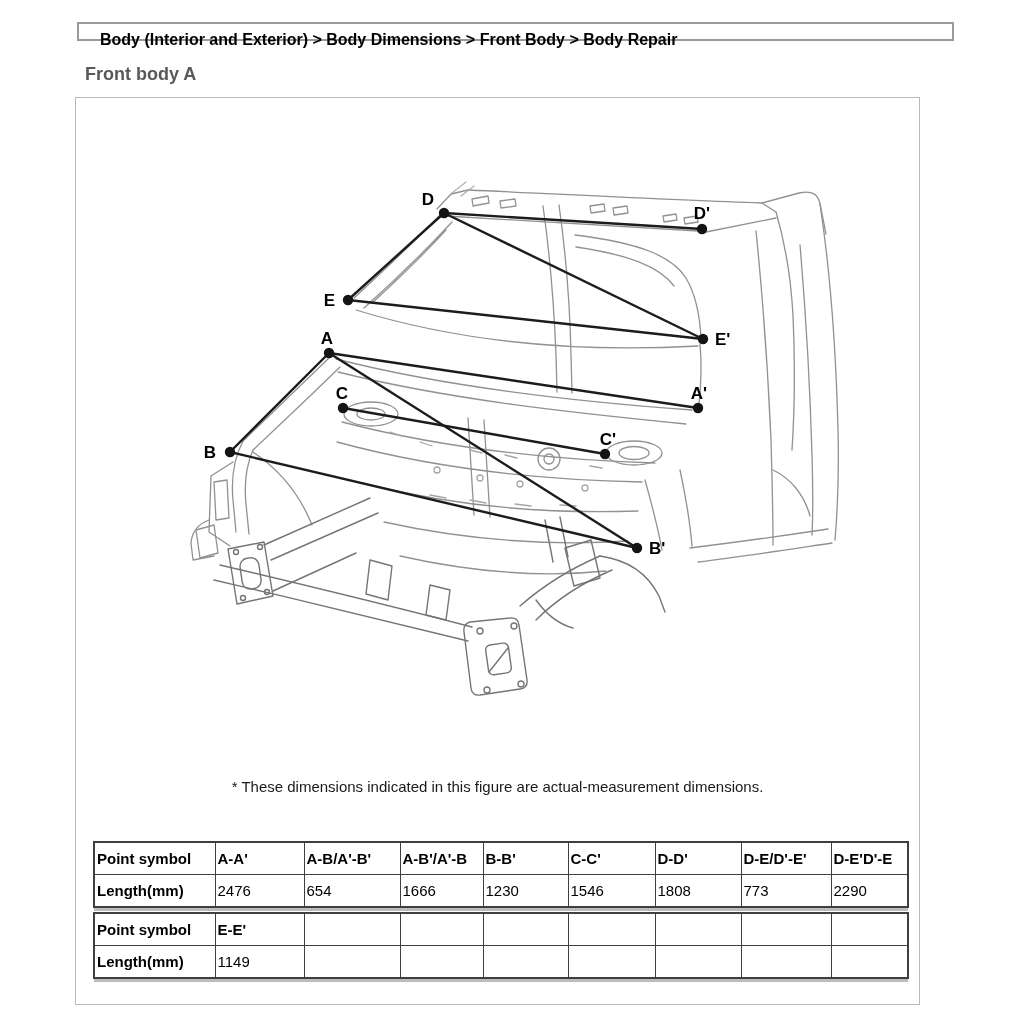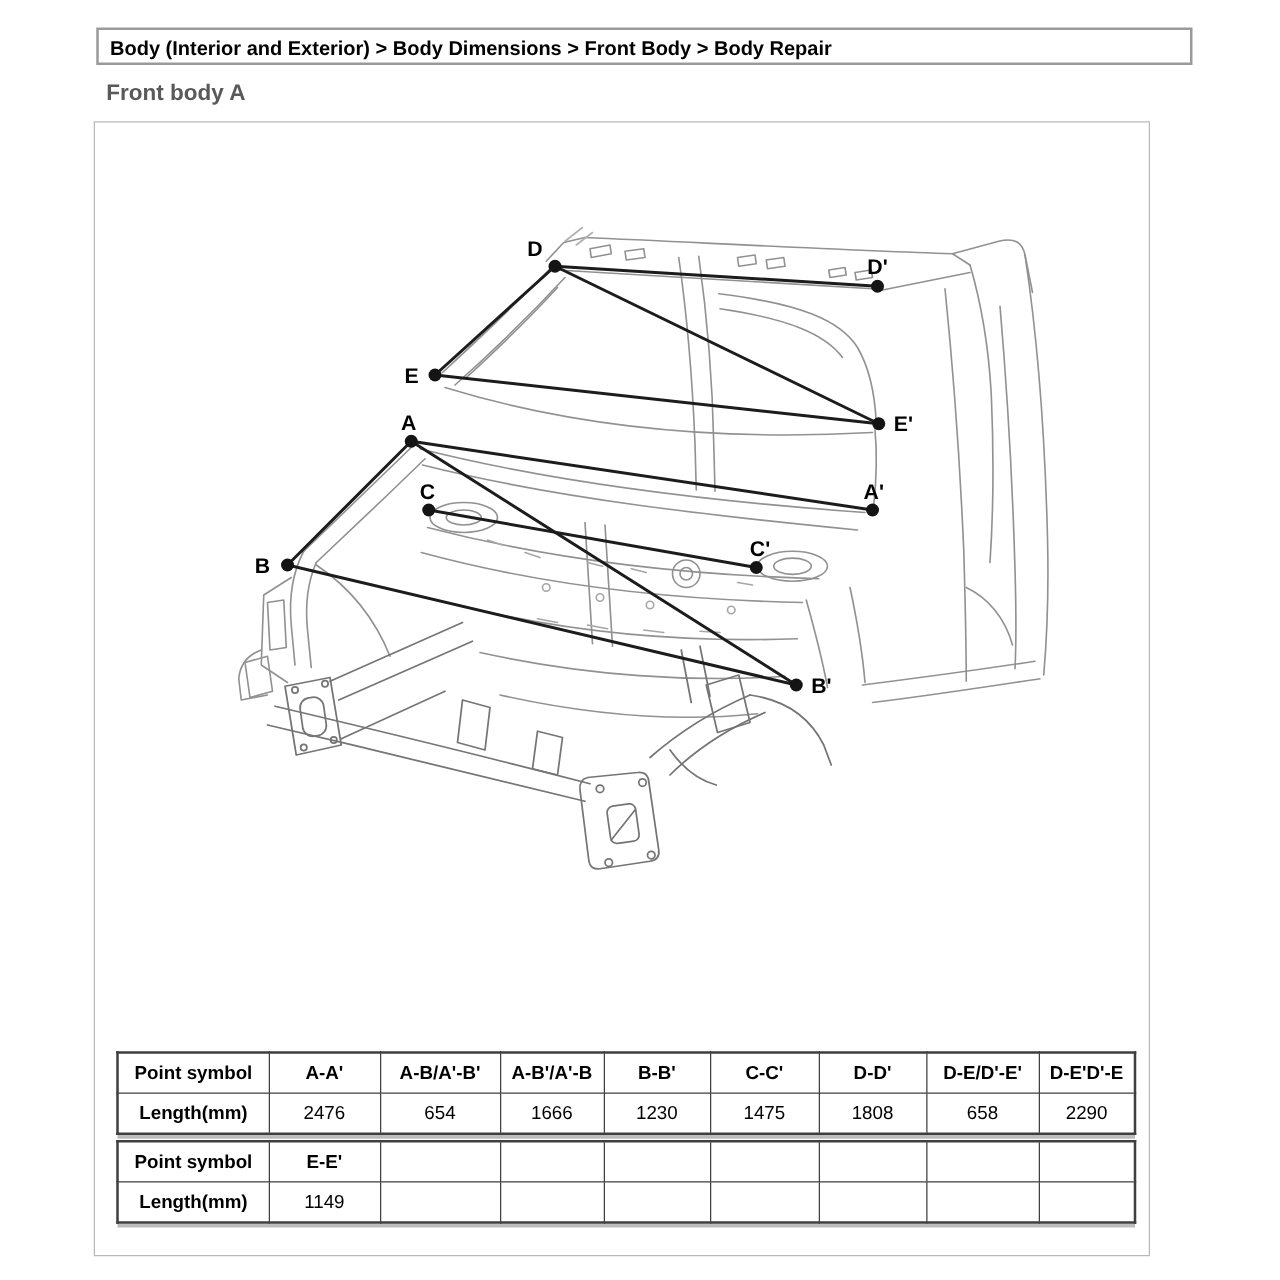--- a/index.html
+++ b/index.html
@@ -1,21 +1,21 @@
 <!DOCTYPE html>
 <html><head>
 <meta charset="utf-8">
 <style>
   html,body{margin:0;padding:0;background:#fff;}
   body{width:1024px;height:1024px;position:relative;font-family:"Liberation Sans",sans-serif;color:#000;overflow:hidden;}
 
   .breadcrumb-bar{
-    position:absolute;left:77px;top:22px;width:877px;height:30px;
+    position:absolute;left:77px;top:22px;width:877px;height:19px;
     box-sizing:border-box;border:2px solid #9a9a9a;background:#fff;
-    font-weight:bold;font-size:16px;line-height:31px;padding-left:9px;color:#000;
+    font-weight:bold;font-size:16px;line-height:31px;padding-left:21px;color:#000;
     white-space:nowrap;
   }
   .page-title{
     position:absolute;left:85px;top:64px;
     font-weight:bold;font-size:18px;color:#595959;
   }
   .panel{
     position:absolute;left:75px;top:97px;width:845px;height:908px;
     box-sizing:border-box;border:1px solid #b9b9b9;background:#fff;
   }
@@ -26,21 +26,21 @@
     font-size:15px;color:#1a1a1a;
   }
   .dim-table{
     position:absolute;left:17px;border-collapse:collapse;table-layout:fixed;
     background:#fff;border:2px solid #3f3f3f;
     box-shadow:0 4px 0 -1px #bcbcbc;
   }
   .t1{top:743px;}
   .t2{top:814px;}
   .dim-table td{
-    border:1px solid #3f3f3f;height:31px;text-align:center;vertical-align:middle;
+    border:1px solid #3f3f3f;height:31px;text-align:left;vertical-align:middle;
     font-size:15px;padding:0 2px;overflow:hidden;white-space:nowrap;
   }
   .dim-table td.b{font-weight:bold;}
 </style>
 </head>
 <body>
 
 <div class="breadcrumb-bar">
   <span>Body (Interior and Exterior) &gt; Body Dimensions &gt; Front Body &gt; Body Repair</span>
 </div>
@@ -178,20 +178,21 @@
         <text x="342" y="399" text-anchor="middle">C</text>
         <circle cx="605" cy="454" r="5.2" fill="#141414"></circle>
         <text x="608" y="445" text-anchor="middle">C'</text>
         <circle cx="230" cy="452" r="5.2" fill="#141414"></circle>
         <text x="216" y="458" text-anchor="end">B</text>
         <circle cx="637" cy="548" r="5.2" fill="#141414"></circle>
         <text x="649" y="554" text-anchor="start">B'</text>
       </g>
   </svg>
 
+  <div class="figure-note">*  These dimensions indicated in this figure are actual-measurement dimensions.</div>
 
   <table class="dim-table t1">
     <colgroup>
       <col style="width:121px">
         <col style="width:89px">
         <col style="width:96px">
         <col style="width:83px">
       <col style="width:85px">
         <col style="width:87px">
         <col style="width:86px">
@@ -209,23 +210,23 @@
         <td class="b">D-D'</td>
         <td class="b">D-E/D'-E'</td>
         <td class="b">D-E'D'-E</td>
       </tr>
       <tr>
         <td class="b">Length(mm)</td>
         <td>2476</td>
         <td>654</td>
         <td>1666</td>
         <td>1230</td>
-        <td>1475</td>
+        <td>1546</td>
         <td>1808</td>
-        <td>658</td>
+        <td>773</td>
         <td>2290</td>
       </tr>
     </tbody>
   </table>
 
   <table class="dim-table t2">
     <colgroup>
       <col style="width:121px">
         <col style="width:89px">
         <col style="width:96px">

